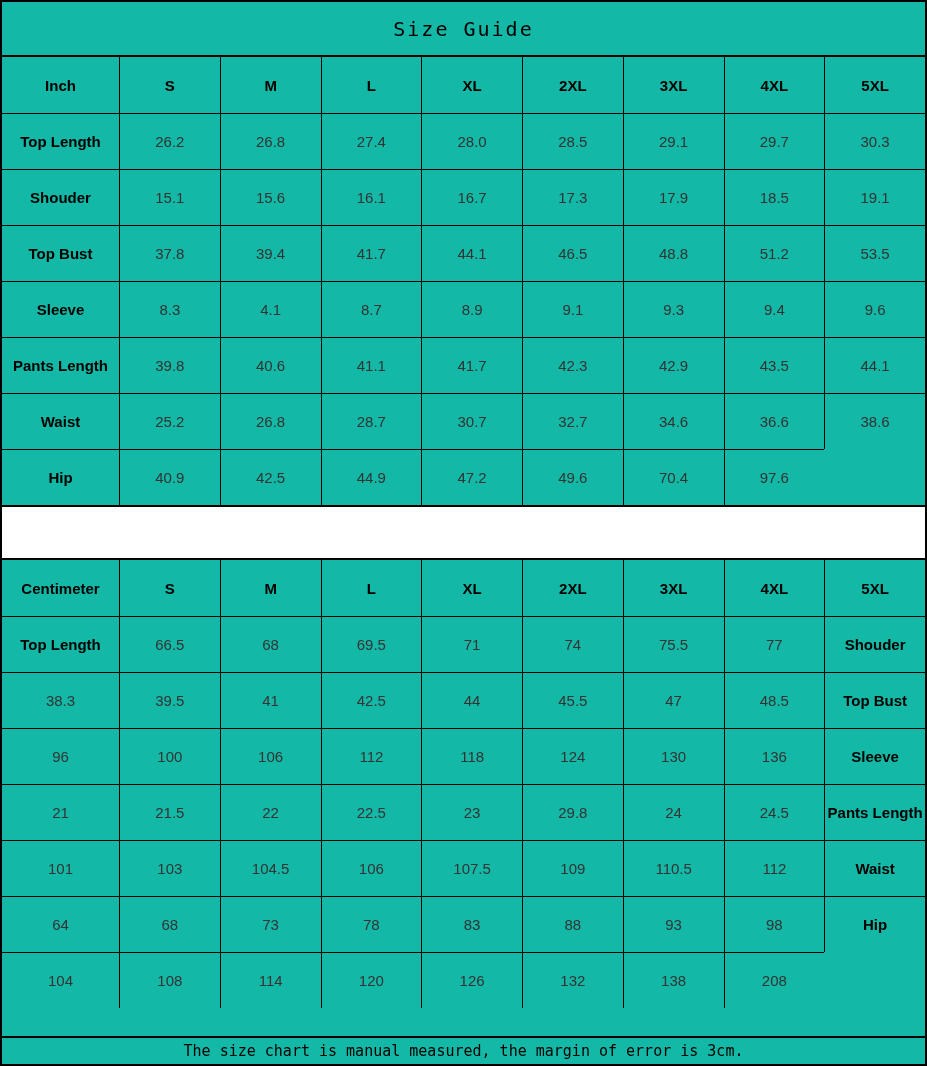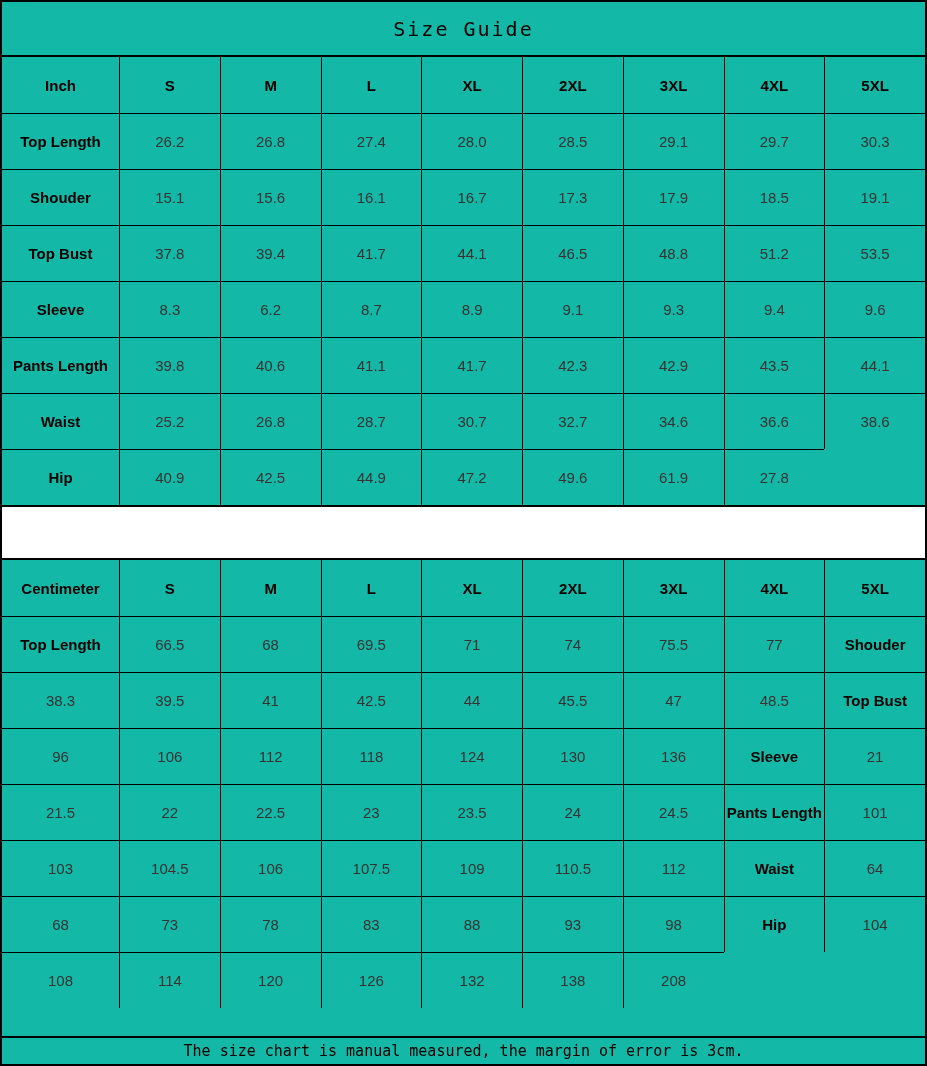--- a/index.html
+++ b/index.html
@@ -114,21 +114,21 @@
       <div class="cell value">37.8</div>
       <div class="cell value">39.4</div>
       <div class="cell value">41.7</div>
       <div class="cell value">44.1</div>
       <div class="cell value">46.5</div>
       <div class="cell value">48.8</div>
       <div class="cell value">51.2</div>
       <div class="cell value">53.5</div>
       <div class="cell label">Sleeve</div>
       <div class="cell value">8.3</div>
-      <div class="cell value">6.2</div>
+      <div class="cell value">4.1</div>
       <div class="cell value">8.7</div>
       <div class="cell value">8.9</div>
       <div class="cell value">9.1</div>
       <div class="cell value">9.3</div>
       <div class="cell value">9.4</div>
       <div class="cell value">9.6</div>
       <div class="cell label">Pants Length</div>
       <div class="cell value">39.8</div>
       <div class="cell value">40.6</div>
       <div class="cell value">41.1</div>
@@ -145,22 +145,22 @@
       <div class="cell value">32.7</div>
       <div class="cell value">34.6</div>
       <div class="cell value">36.6</div>
       <div class="cell value">38.6</div>
       <div class="cell label">Hip</div>
       <div class="cell value">40.9</div>
       <div class="cell value">42.5</div>
       <div class="cell value">44.9</div>
       <div class="cell value">47.2</div>
       <div class="cell value">49.6</div>
-      <div class="cell value">61.9</div>
-      <div class="cell value">27.8</div>
+      <div class="cell value">70.4</div>
+      <div class="cell value">97.6</div>
     </div>
 
   <div class="gap-row"></div>
 
   <div class="grid">
       <div class="cell head label">Centimeter</div>
       <div class="cell head">S</div>
       <div class="cell head">M</div>
       <div class="cell head">L</div>
       <div class="cell head">XL</div>
@@ -180,33 +180,34 @@
       <div class="cell value">38.3</div>
       <div class="cell value">39.5</div>
       <div class="cell value">41</div>
       <div class="cell value">42.5</div>
       <div class="cell value">44</div>
       <div class="cell value">45.5</div>
       <div class="cell value">47</div>
       <div class="cell value">48.5</div>
       <div class="cell label">Top Bust</div>
       <div class="cell value">96</div>
+      <div class="cell value">100</div>
       <div class="cell value">106</div>
       <div class="cell value">112</div>
       <div class="cell value">118</div>
       <div class="cell value">124</div>
       <div class="cell value">130</div>
       <div class="cell value">136</div>
       <div class="cell label">Sleeve</div>
       <div class="cell value">21</div>
       <div class="cell value">21.5</div>
       <div class="cell value">22</div>
       <div class="cell value">22.5</div>
       <div class="cell value">23</div>
-      <div class="cell value">23.5</div>
+      <div class="cell value">29.8</div>
       <div class="cell value">24</div>
       <div class="cell value">24.5</div>
       <div class="cell label">Pants Length</div>
       <div class="cell value">101</div>
       <div class="cell value">103</div>
       <div class="cell value">104.5</div>
       <div class="cell value">106</div>
       <div class="cell value">107.5</div>
       <div class="cell value">109</div>
       <div class="cell value">110.5</div>

